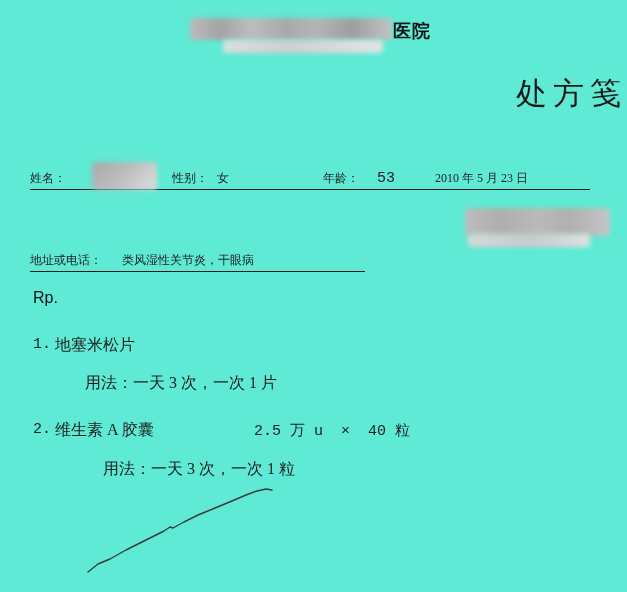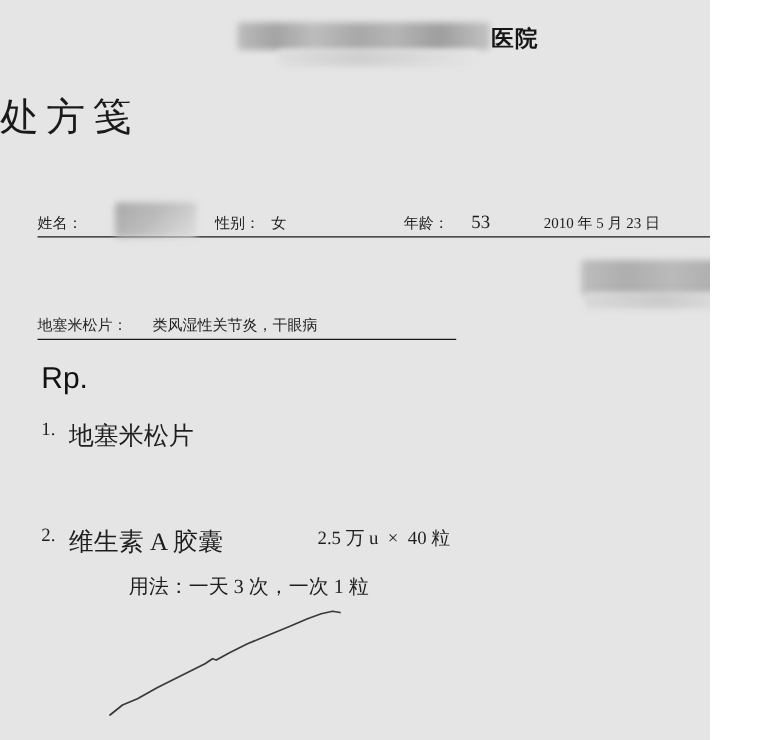--- a/index.html
+++ b/index.html
@@ -1,19 +1,19 @@
 <!DOCTYPE html>
 <html><head>
 <meta charset="utf-8">
 <style>
   html,body{margin:0;padding:0;background:#ffffff;}
   .page{
     position:relative;
-    width:568px;height:592px;
-    background:#e5e5e5;
+    width:627px;height:592px;
+    background:#5eead4;
     font-family:"Liberation Serif","DejaVu Serif",serif;
     color:#1e1e1e;
     overflow:hidden;
   }
   span[data-bind]{white-space:pre;}
   
   .hospital-line{position:absolute;top:0;left:0;width:100%;height:58px;}
   .redact{position:absolute;filter:blur(2.5px);border-radius:3px;}
   .redact-hosp-main{
     left:190px;top:18px;width:202px;height:22px;
@@ -22,50 +22,50 @@
   .redact-hosp-sub{
     left:223px;top:40px;width:160px;height:13px;
     background:linear-gradient(90deg,#dedede,#cfcfcf 40%,#dadada 70%,#e4e4e4);
   }
   .hospital-suffix{
     position:absolute;left:393px;top:19px;
     font-size:18px;font-weight:700;letter-spacing:1px;color:#161616;
   }
   .title{
     position:absolute;left:0;top:73px;width:100%;
-    text-align:left;font-size:31px;letter-spacing:6px;color:#1a1a1a;
+    text-align:right;font-size:31px;letter-spacing:6px;color:#1a1a1a;
   }
   
   .info-line{position:absolute;left:30px;border-bottom:1.5px solid #1b1b1b;}
   .info-line span{position:absolute;bottom:2px;font-size:12px;}
   .l1{top:162px;width:560px;height:27px;}
   .l2{top:207px;width:432px;height:25px;}
   .l3{top:249px;width:335px;height:22px;}
-  .num{font-family:Liberation Serif, serif;font-size:15px !important;}
+  .num{font-family:Liberation Mono, monospace;font-size:15px !important;}
   .redact-name{
     left:92px;top:162px;width:65px;height:28px;
     background:linear-gradient(135deg,#a9a9a9,#bbbbbb 45%,#d2d2d2 80%,#dddddd);
   }
   .redact-contact-main{
     left:465px;top:208px;width:145px;height:28px;
     background:linear-gradient(90deg,#bdbdbd,#aeaeae 25%,#bababa 50%,#b0b0b0 72%,#c6c6c6);
   }
   .redact-contact-sub{
     left:468px;top:234px;width:122px;height:13px;
     background:linear-gradient(90deg,#d8d8d8,#cacaca 50%,#e0e0e0);
   }
   
   .rp-heading{
     position:absolute;left:33px;top:289px;
     font-family:"Liberation Sans","DejaVu Sans",sans-serif;
-    font-size:24px;color:#121212;
+    font-size:16px;color:#121212;
   }
   .rx-row{position:absolute;left:33px;width:560px;height:22px;}
   .rx-row .no{position:absolute;left:0;top:1px;}
-  .rx-row .drug{position:absolute;left:22px;top:0;font-size:20px;}
+  .rx-row .drug{position:absolute;left:22px;top:0;font-size:16px;}
   .rx-row .dose{position:absolute;left:221px;top:1px;}
   .r1{top:335px;}
   .r2{top:420px;}
   .usage{position:absolute;left:85px;font-size:16px;}
   .u1{top:373px;}
   .u2{top:459px;margin-left:18px;}
   .sig{position:absolute;left:80px;top:483px;}
 </style>
 </head>
 <body>
@@ -87,30 +87,31 @@
     <span style="left:293px" data-bind="info.age_label">年龄：</span>
     <span class="num" style="left:347px" data-bind="info.age_value">53</span>
     <span style="left:405px" data-bind="info.date">2010 年 5 月 23 日</span>
   </div>
   <div class="redact redact-name"></div>
 
   <div class="redact redact-contact-main"></div>
   <div class="redact redact-contact-sub"></div>
 
   <div class="info-line l3">
-    <span style="left:0" data-bind="info.diagnosis_label">地塞米松片：</span>
+    <span style="left:0" data-bind="info.diagnosis_label">地址或电话：</span>
     <span style="left:92px" data-bind="info.diagnosis_value">类风湿性关节炎，干眼病</span>
   </div>
 
   <div class="rp-heading" data-bind="rx.heading">Rp.</div>
 
   <div class="rx-row r1">
     <span class="no num" data-bind="rx.items.0.no">1.</span>
     <span class="drug" data-bind="rx.items.0.name">地塞米松片</span>
   </div>
+  <div class="usage u1" data-bind="rx.items.0.usage">用法：一天 3 次，一次 1 片</div>
 
   <div class="rx-row r2">
     <span class="no num" data-bind="rx.items.1.no">2.</span>
     <span class="drug" data-bind="rx.items.1.name">维生素 A 胶囊</span>
     <span class="dose num" data-bind="rx.items.1.dose">2.5 万 u  ×  40 粒</span>
   </div>
   <div class="usage u2" data-bind="rx.items.1.usage">用法：一天 3 次，一次 1 粒</div>
 
   <svg class="sig" width="200" height="95" viewBox="0 0 200 95">
     <polyline points="8,89 18,81 30,76 46,67 60,60 72,54 84,48 90,44 93,45 104,39 118,32 135,25 152,18 166,12 177,8 186,6 192,7" fill="none" stroke="#3a3a3a" stroke-width="1.4" stroke-linecap="round" stroke-linejoin="round"></polyline>

